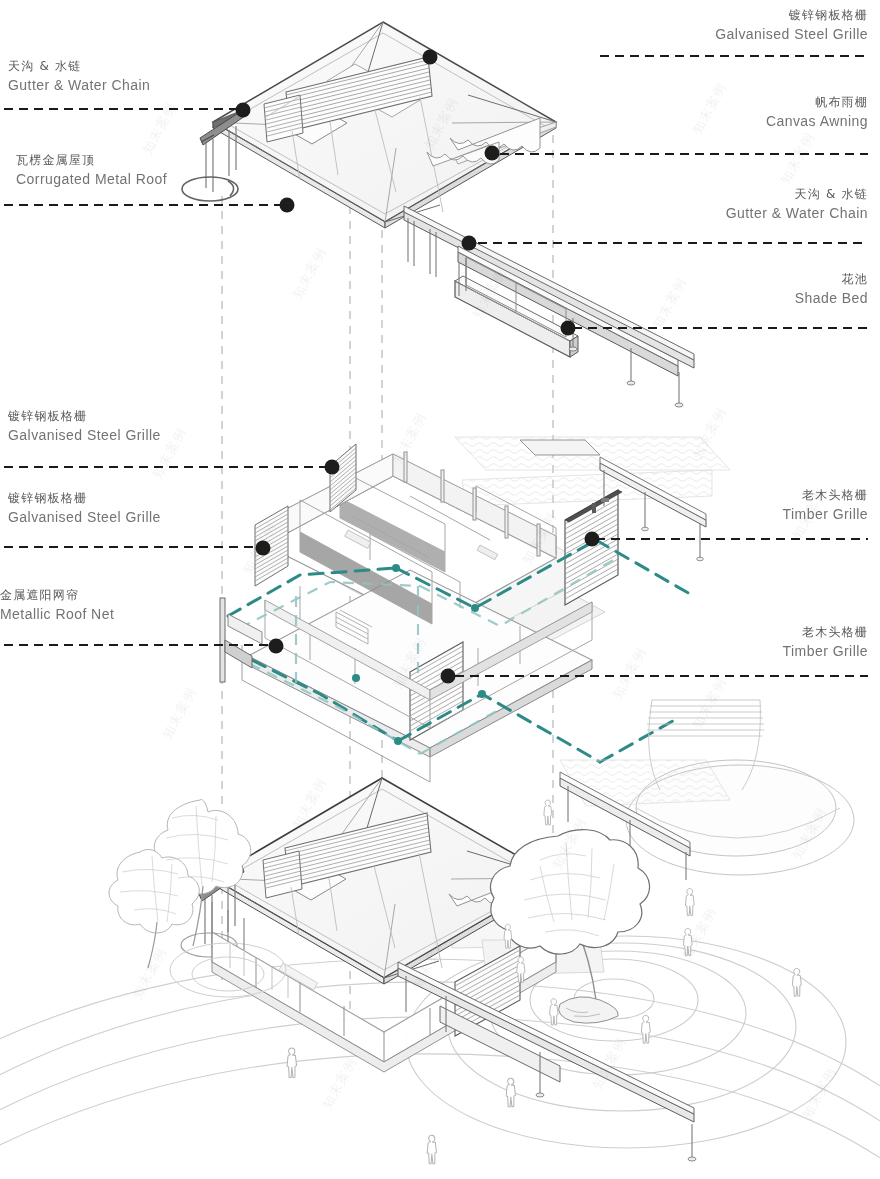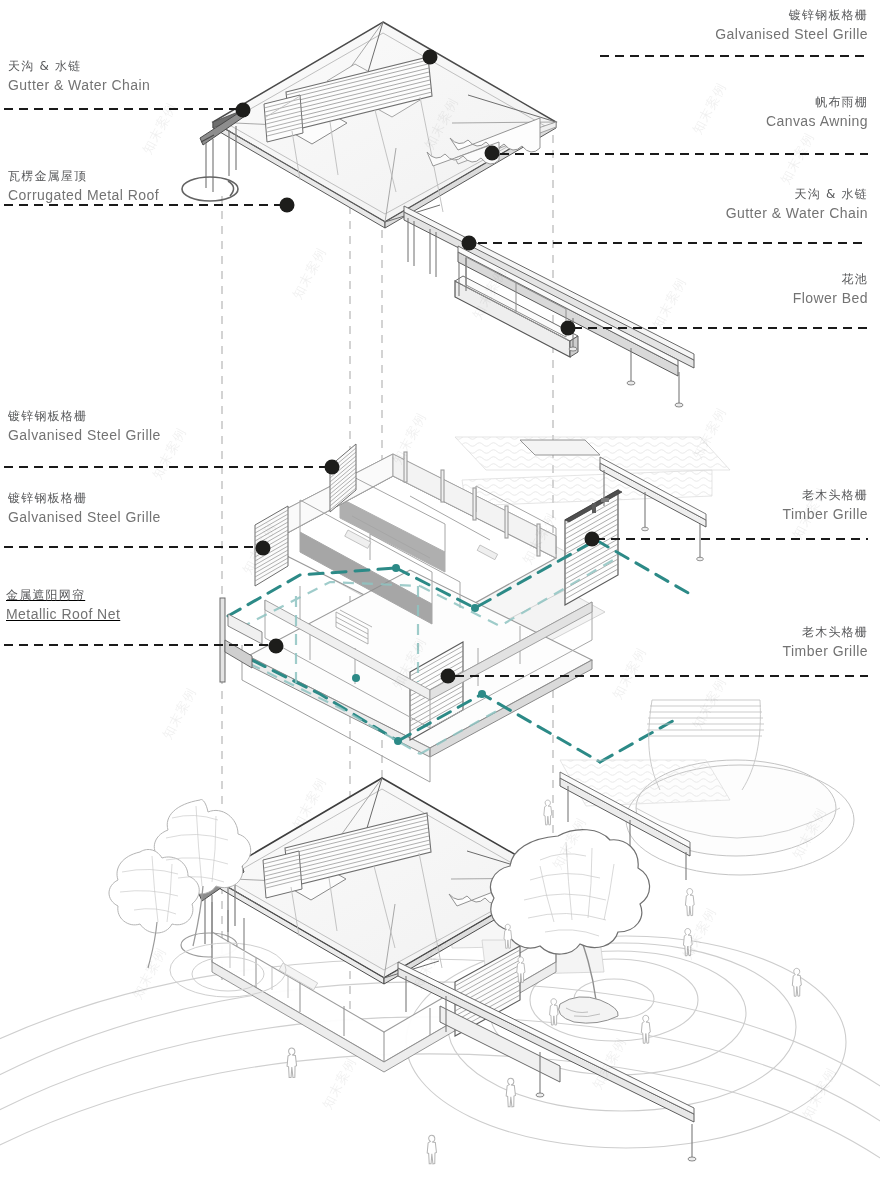--- a/index.html
+++ b/index.html
@@ -728,51 +728,51 @@
   <div class="lbl left" style="left:8px; top:60px;">
     <span class="cn">天沟 &amp; 水链</span>
     <span class="en">Gutter &amp; Water Chain</span>
   </div>
 
   <div class="lbl right" style="right:12px; top:96px;margin-left:39px;">
     <span class="cn">帆布雨棚</span>
     <span class="en">Canvas Awning</span>
   </div>
 
-  <div class="lbl left" style="left:8px; top:154px;margin-top:16px;">
+  <div class="lbl left" style="left:16px; top:154px;">
     <span class="cn">瓦楞金属屋顶</span>
     <span class="en">Corrugated Metal Roof</span>
   </div>
 
   <div class="lbl right" style="right:12px; top:188px;">
     <span class="cn">天沟 &amp; 水链</span>
     <span class="en">Gutter &amp; Water Chain</span>
   </div>
 
   <div class="lbl right" style="right:12px; top:273px;">
     <span class="cn">花池</span>
-    <span class="en">Flower Bed</span>
+    <span class="en">Shade Bed</span>
   </div>
 
   <div class="lbl left" style="left:8px; top:410px;">
     <span class="cn">镀锌钢板格栅</span>
     <span class="en">Galvanised Steel Grille</span>
   </div>
 
   <div class="lbl left" style="left:8px; top:492px;">
     <span class="cn">镀锌钢板格栅</span>
     <span class="en">Galvanised Steel Grille</span>
   </div>
 
   <div class="lbl right" style="right:12px; top:489px;">
     <span class="cn">老木头格栅</span>
     <span class="en">Timber Grille</span>
   </div>
 
-  <div class="lbl left" style="left:6px; top:589px;text-decoration:underline;">
+  <div class="lbl left" style="left:0; top:589px;">
     <span class="cn">金属遮阳网帘</span>
     <span class="en">Metallic Roof Net</span>
   </div>
 
   <div class="lbl right" style="right:12px; top:626px;">
     <span class="cn">老木头格栅</span>
     <span class="en">Timber Grille</span>
   </div>
 
 </div>

